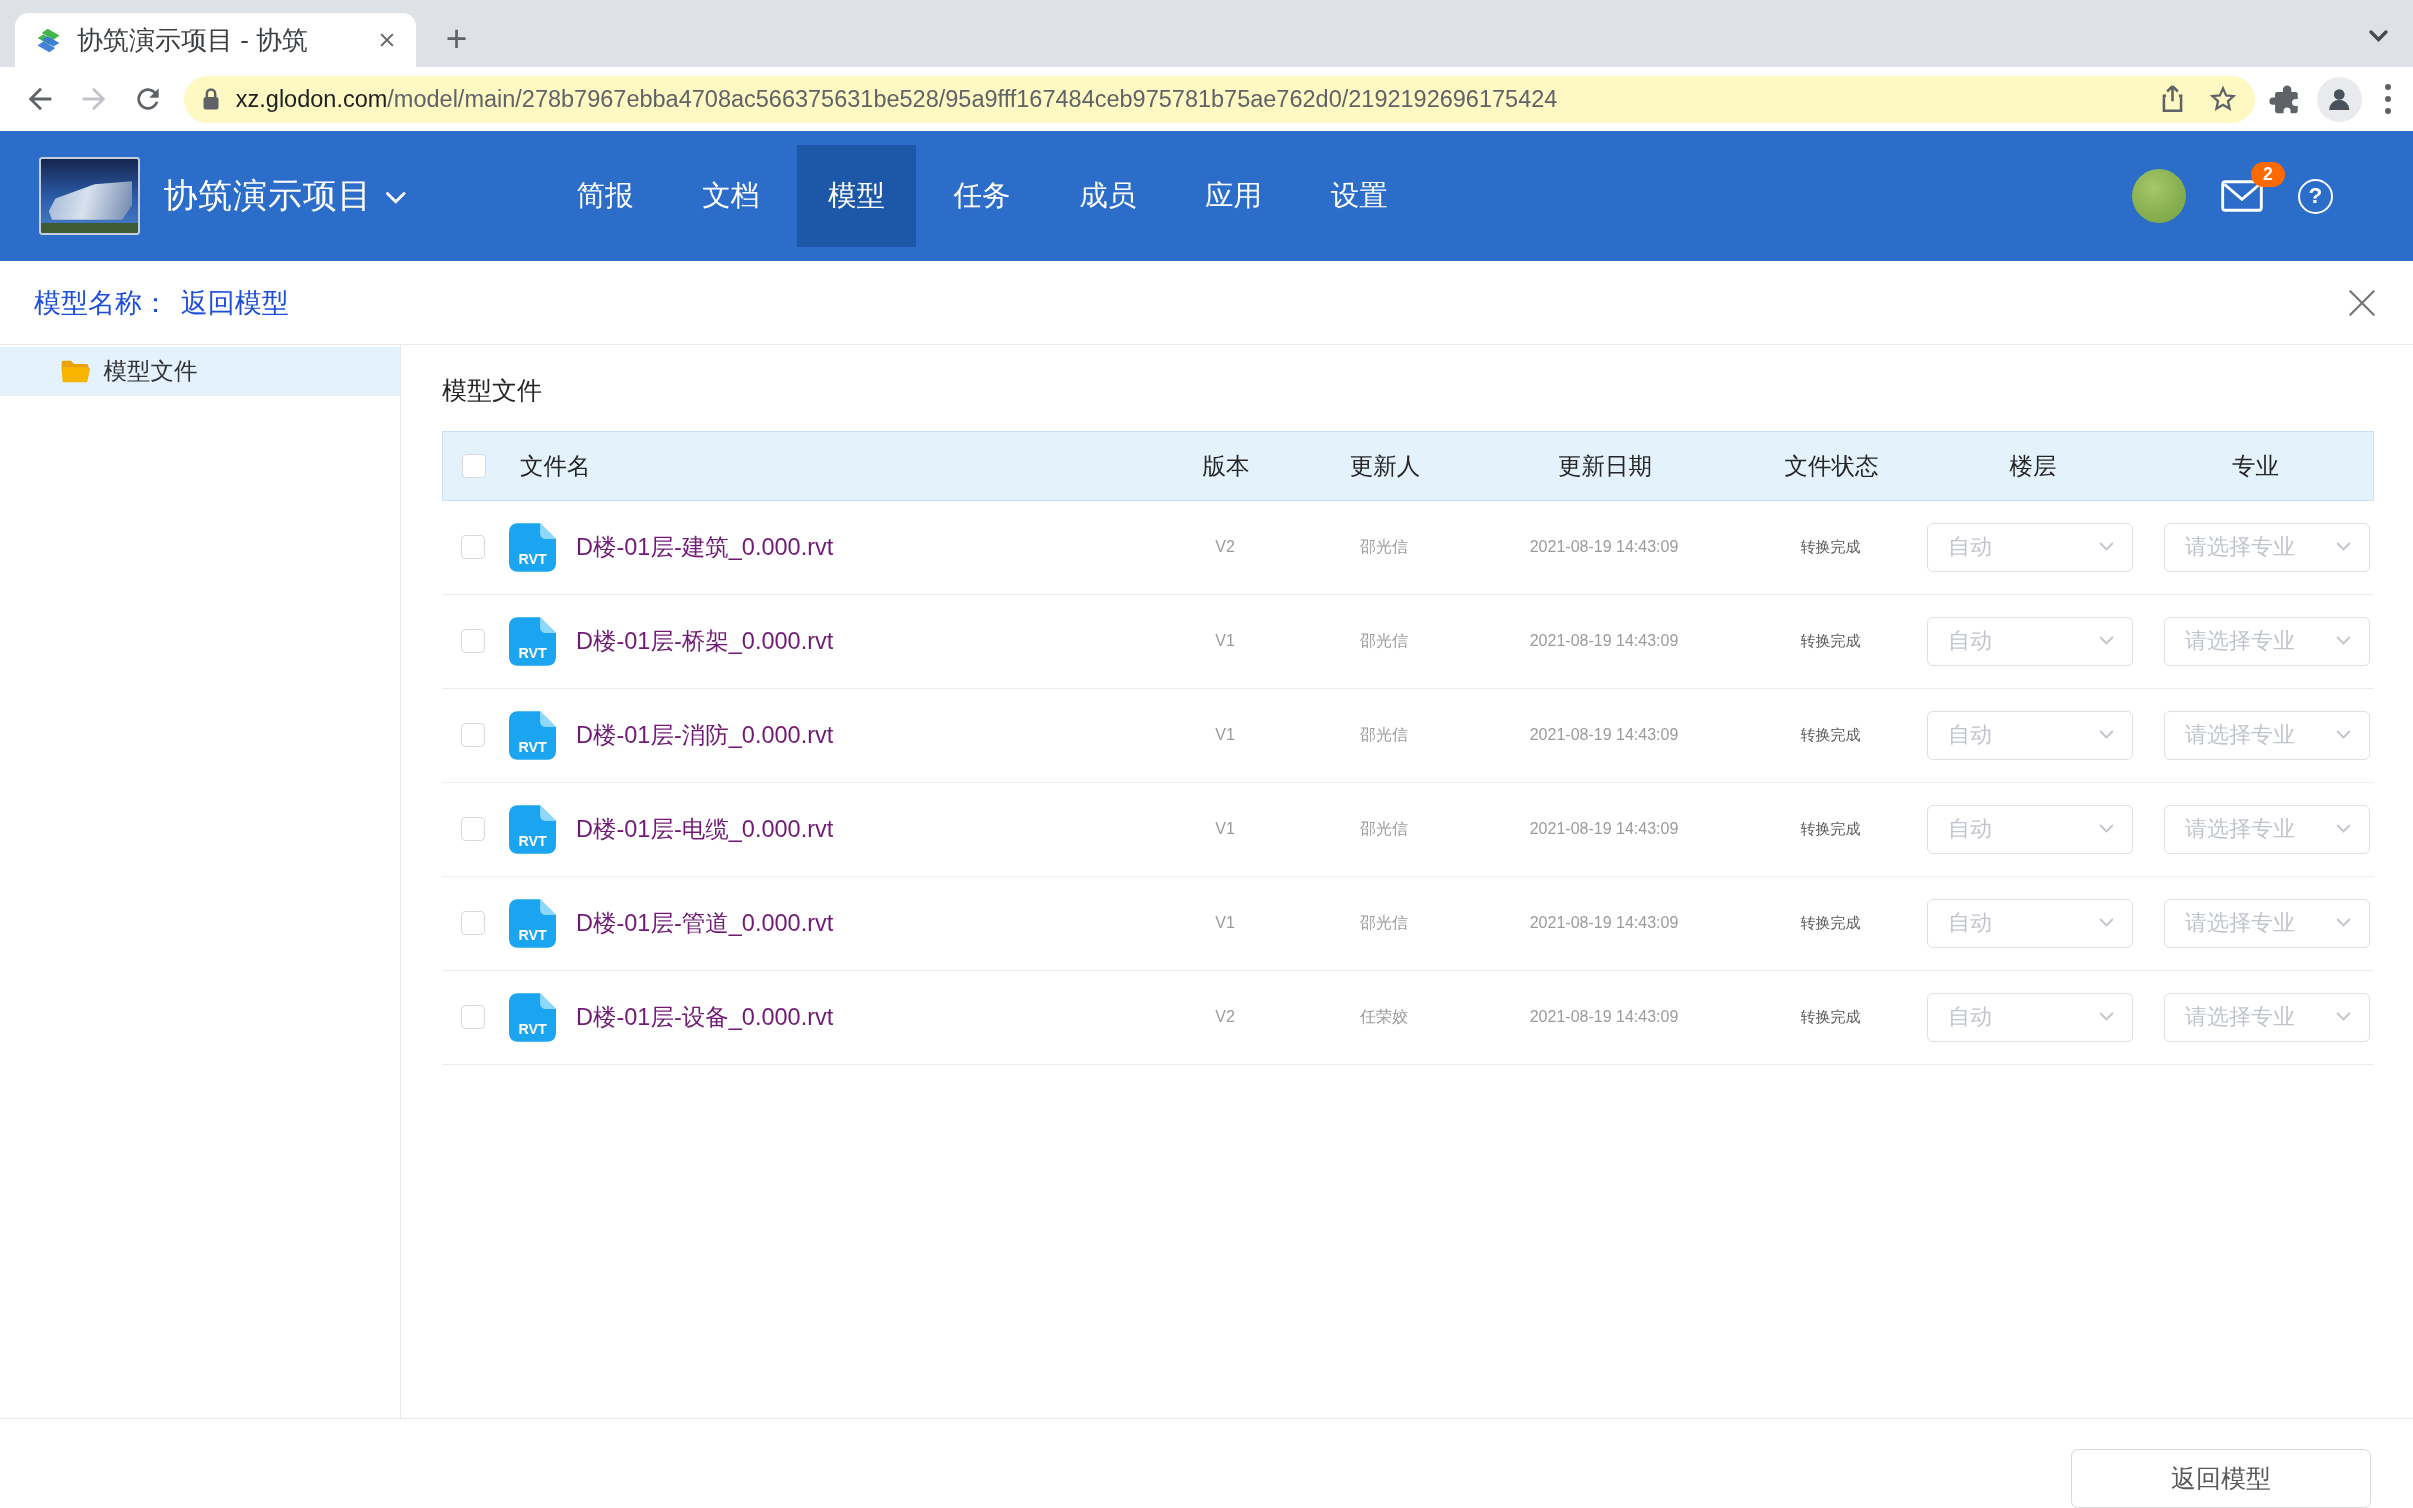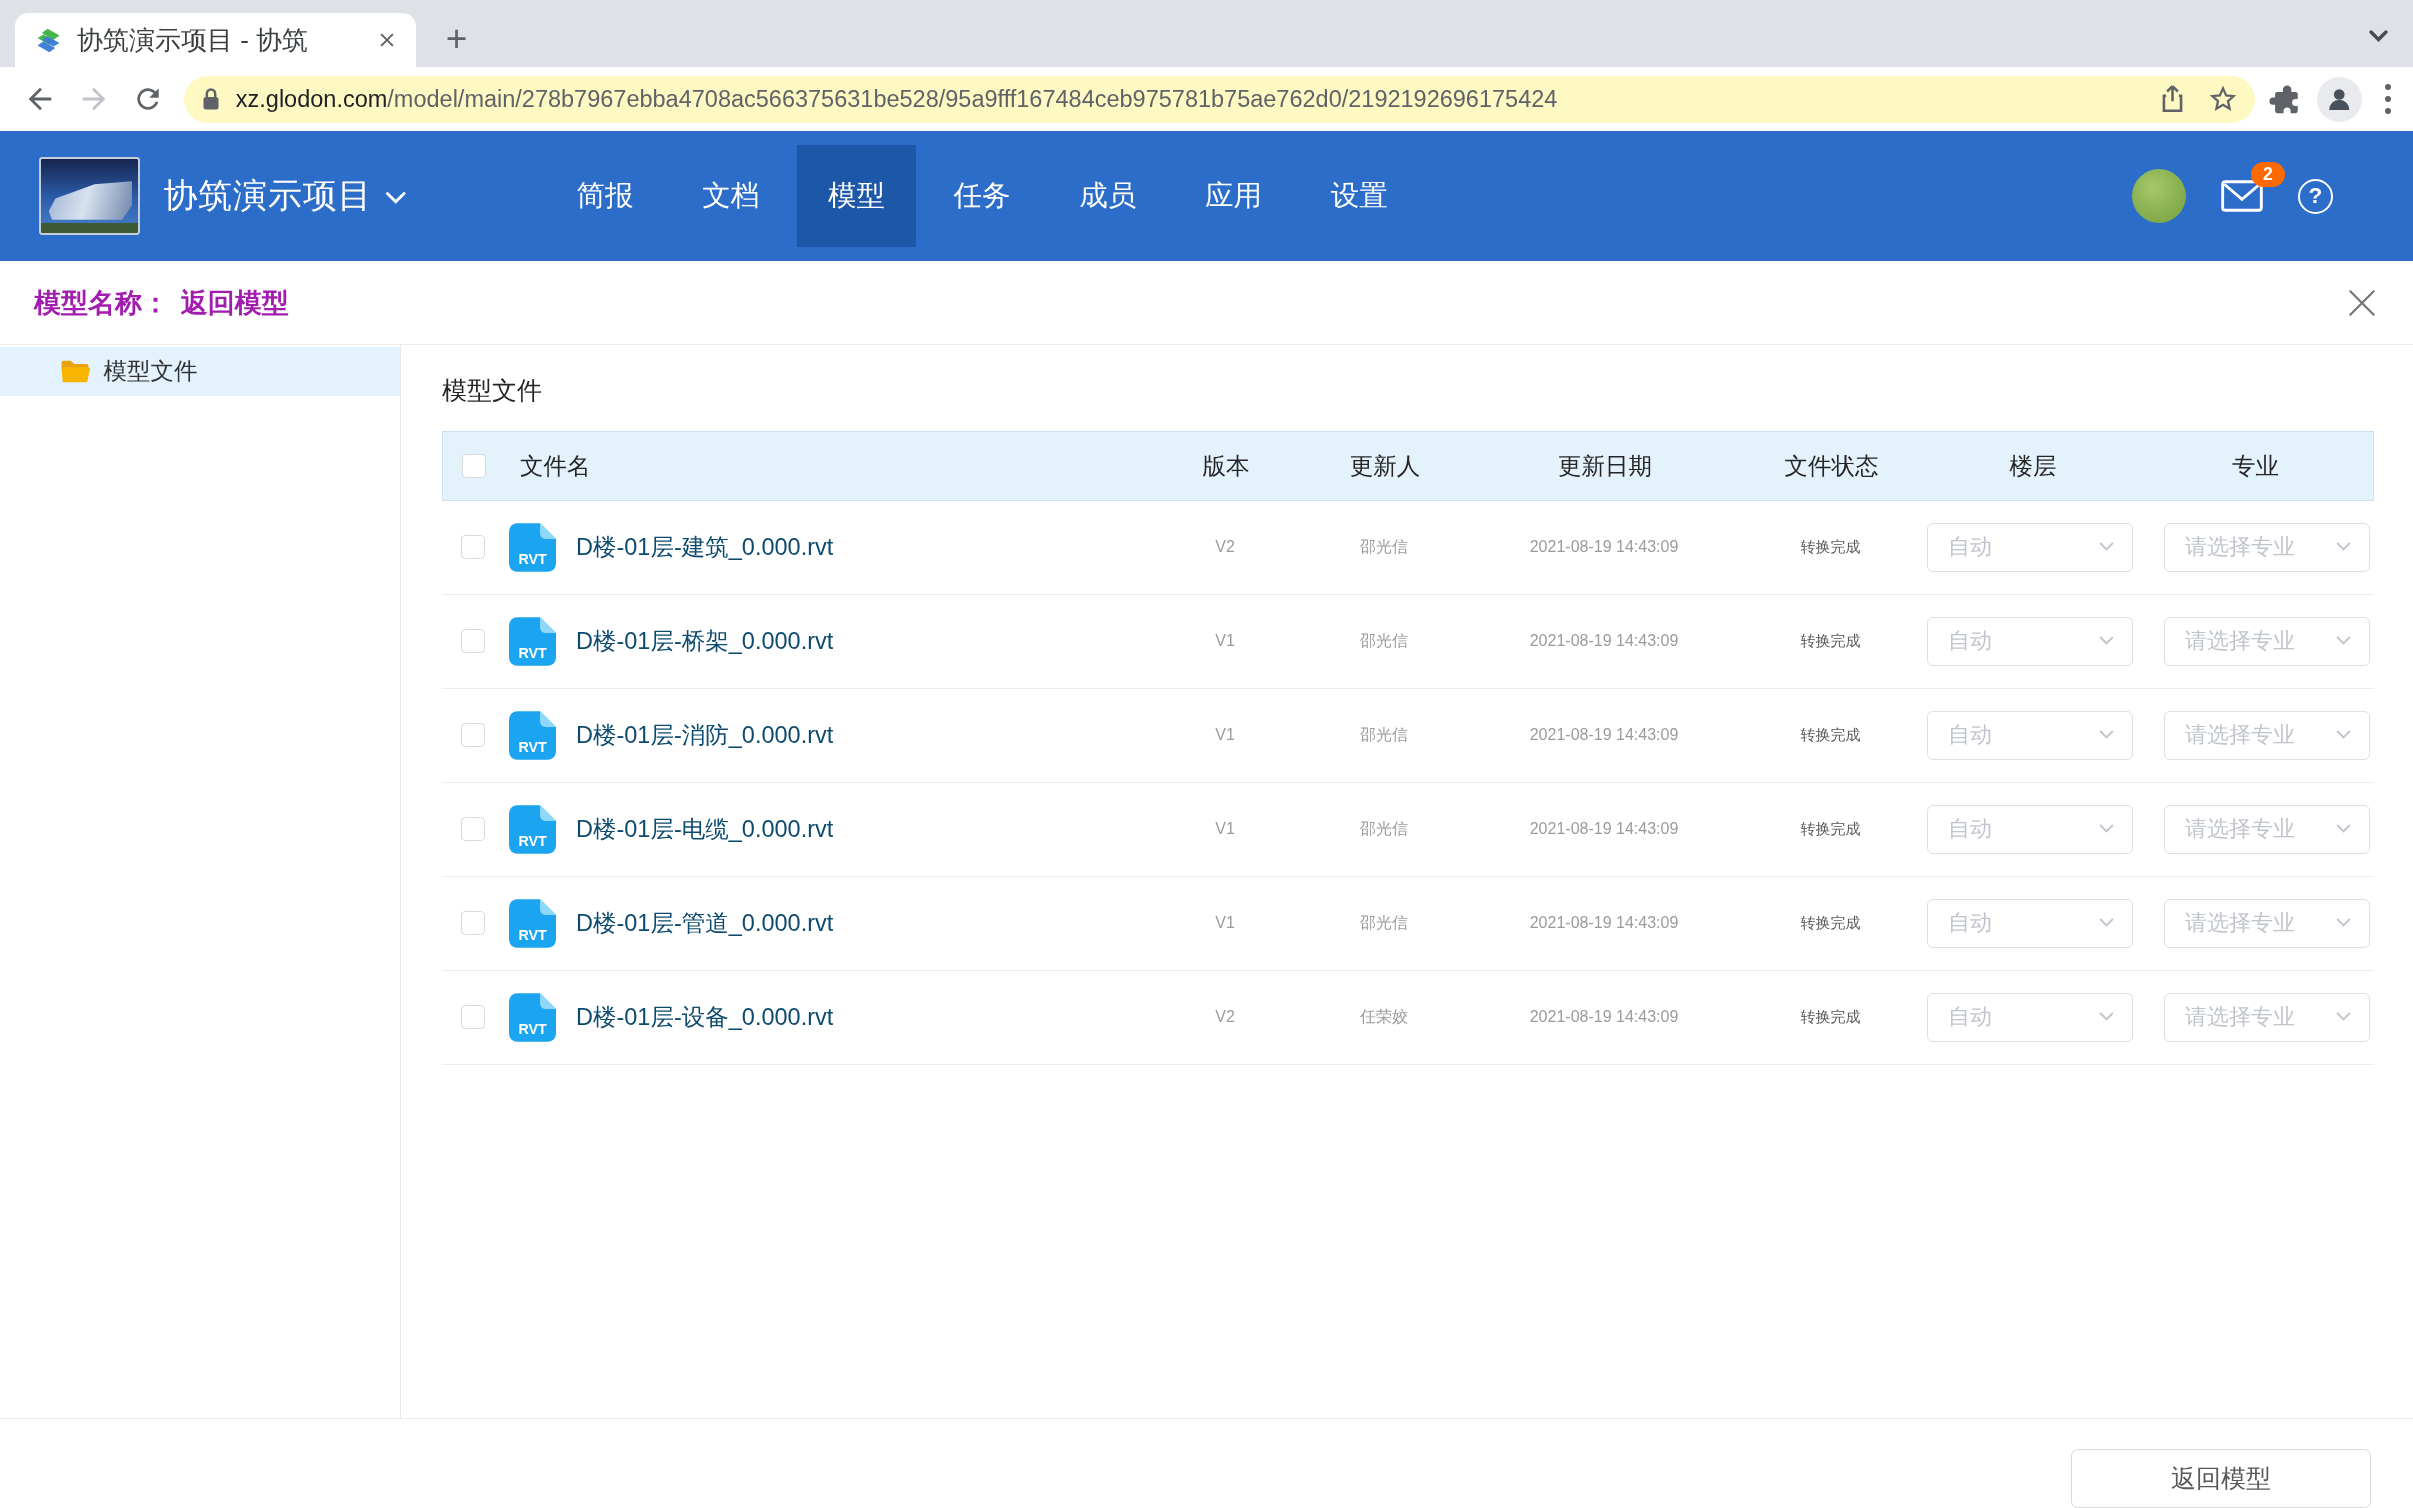--- a/index.html
+++ b/index.html
@@ -47,42 +47,42 @@
   .avatar { width:54px; height:54px; border-radius:50%;
     background:radial-gradient(circle at 40% 35%, #a7c86a 0%, #8db455 45%, #75a03f 100%); }
   .mail { position:relative; width:42px; height:34px; }
   .badge { position:absolute; top:-17px; right:-22px; min-width:34px; height:25px; background:var(--badge,#ff6a00);
     border-radius:12.6px; color:#fff; font-size:17.6px; font-weight:bold; display:flex; align-items:center; justify-content:center; padding:0 6.7px; }
   .help { width:35px; height:35px; border:2.5px solid #fff; border-radius:50%; color:#fff; font-size:22.6px;
     display:flex; align-items:center; justify-content:center; font-weight:bold; }
 
   
   .model-header { height:84px; display:flex; align-items:center; padding:0 34px; border-bottom:1.7px solid #ebebeb; position:relative; }
-  .model-header .label, .model-header .value { font-size:27px; color:#a21caf; font-weight:700; }
+  .model-header .label, .model-header .value { font-size:27px; color:#1d4ed8; font-weight:400; }
   .model-header .value { margin-left:11.7px; }
   .page-close { position:absolute; right:34px; top:25px; width:34px; height:34px;
     display:flex; align-items:center; justify-content:center; }
 
   .body-row { display:flex; height:1073px; }
   .sidebar { width:401px; border-right:1.7px solid #e6e9ed; flex:none; }
   .side-item { height:49px; margin-top:1.7px; display:flex; align-items:center; padding-left:60px; gap:13.4px;
     background:var(--sidebar_selected,#e3f2fd); }
   .side-item span { font-size:23.5px; color:#333; }
   .main { flex:1; padding:0 42px 0 41px; }
   .content-title { margin-top:28.5px; font-size:25px; color:#262626; font-weight:500; }
 
   .grid { display:grid; grid-template-columns:67px 647px 138px 180px 260px 193px 210px 235px; align-items:center; }
   .thead { margin-top:24px; height:70px; background:var(--table_header_bg,#e4f2fc); border:0.8px solid #c7e2f6; }
   .th { font-size:23.5px; color:#262626; text-align:center; }
   .th.name { text-align:left; padding-left:10px; }
   .row { height:94px; border-bottom:0.8px solid #ededf0; background:#fff; }
   .cell-check { padding-left:19px; }
   .cbx { display:block; width:24px; height:24px; border:1.7px solid #d9d9d9; border-radius:4.2px; background:#fff; }
   .cell-name { display:flex; align-items:center; gap:20px; min-width:0; }
-  .fname { font-size:23.5px; color:#0c4a6e; white-space:nowrap; overflow:hidden; }
+  .fname { font-size:23.5px; color:#701a75; white-space:nowrap; overflow:hidden; }
   .c-gray { font-size:16px; color:#9b9b9b; text-align:center; }
   .c-status { font-size:15px; color:#595959; text-align:center; }
   .select { width:206px; height:49px; border:1.7px solid #dcdfe6; border-radius:5.9px; background:#fff;
     display:flex; align-items:center; justify-content:space-between; padding:0 17px 0 20px; }
   .select.specialty { margin-left:27px; }
   .select span { font-size:22px; color:#c0c4cc; }
 
   .footer { height:119px; border-top:1.7px solid #e8ebee; display:flex; align-items:center; justify-content:flex-end; padding-right:42px;padding-left:28px; }
   .btn-back { width:300px; height:59px; background:#fff; border:1.7px solid #d9d9d9; border-radius:6.7px;
     font-size:25px; color:#595959; display:flex; align-items:center; justify-content:center; }

